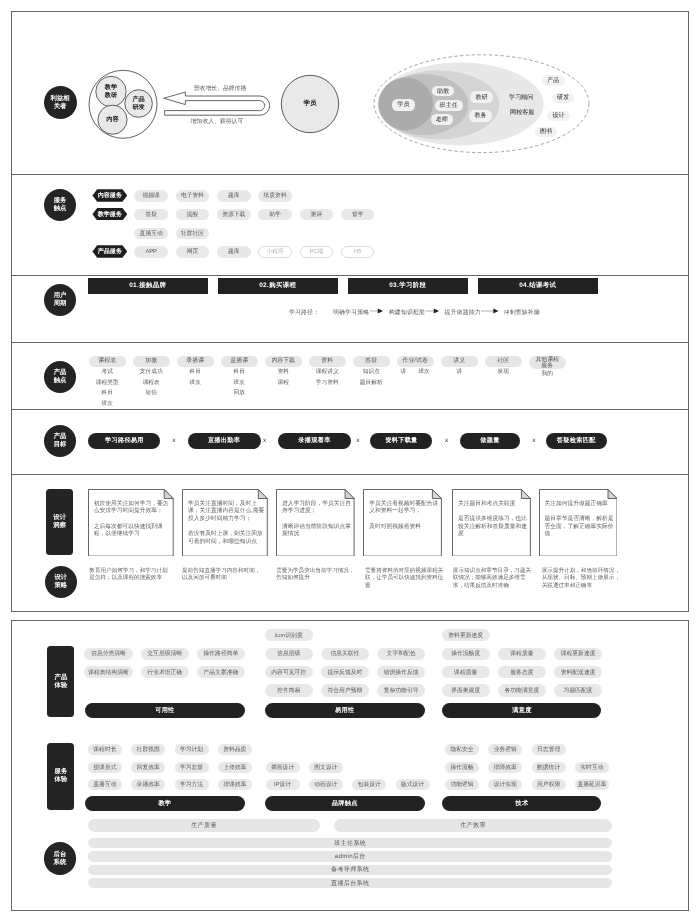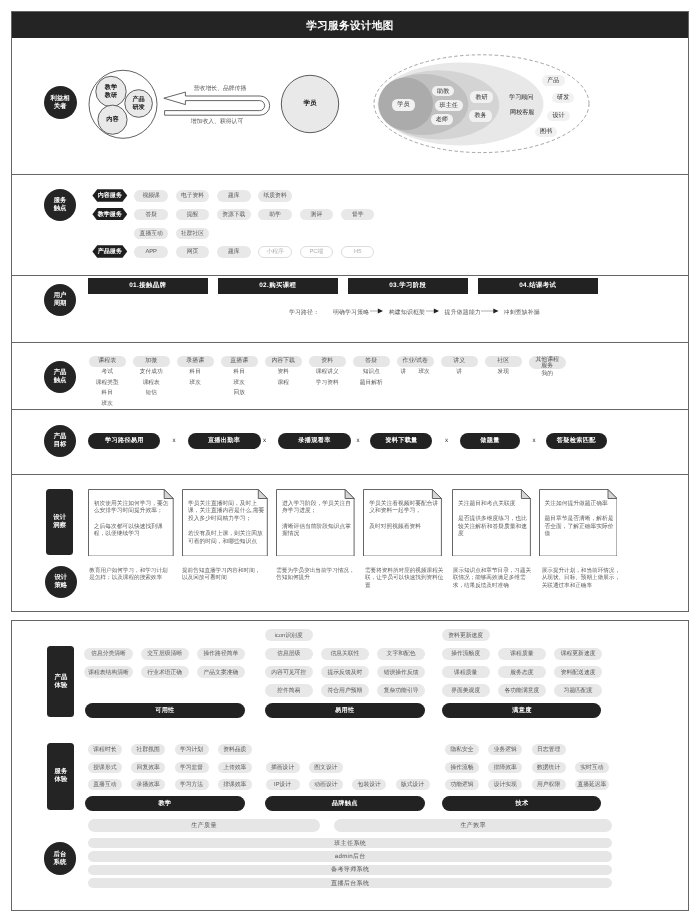--- a/index.html
+++ b/index.html
@@ -74,21 +74,20 @@
   .ptcol .head.two{height:13px;line-height:6.4px;padding-top:0.5px;box-sizing:border-box;
                    display:flex;flex-direction:column;align-items:center;justify-content:center;}
   .ptcol .it{color:#555;font-size:5.7px;line-height:9.4px;margin-top:1px;white-space:nowrap;}
 </style>
 </head>
 <body>
 
 <div class="page">
 
   <div class="panel" id="panel-a">
-    <div class="titlebar">学习服务设计地图</div>
 
     <div class="hr" style="top:162px"></div>
     <div class="hr" style="top:263px"></div>
     <div class="hr" style="top:330px"></div>
     <div class="hr" style="top:397px"></div>
     <div class="hr" style="top:462px"></div>
 
     <div class="layer" id="row-stakeholders">
         <div class="badge" style="left:43.6px;top:86.4px;width:33px;height:33px;">
           <span style="display: block;">利益相</span>

